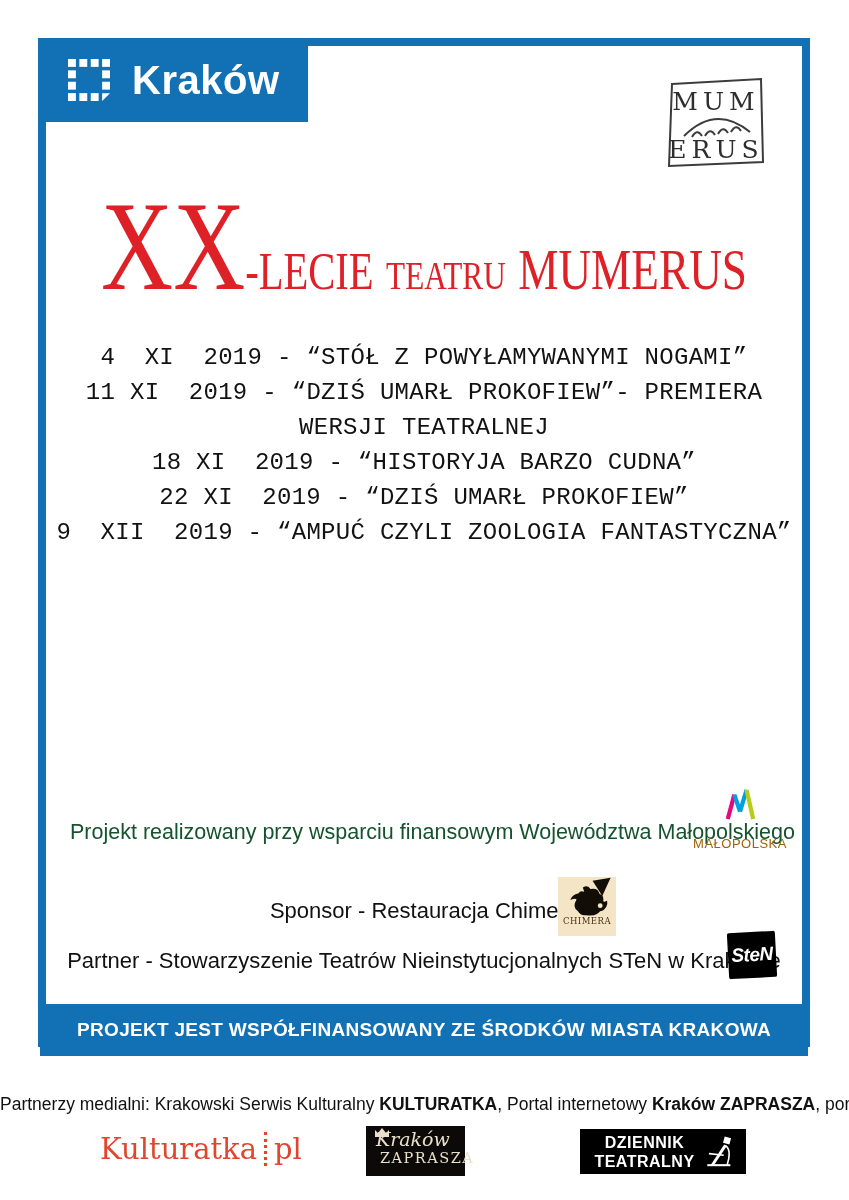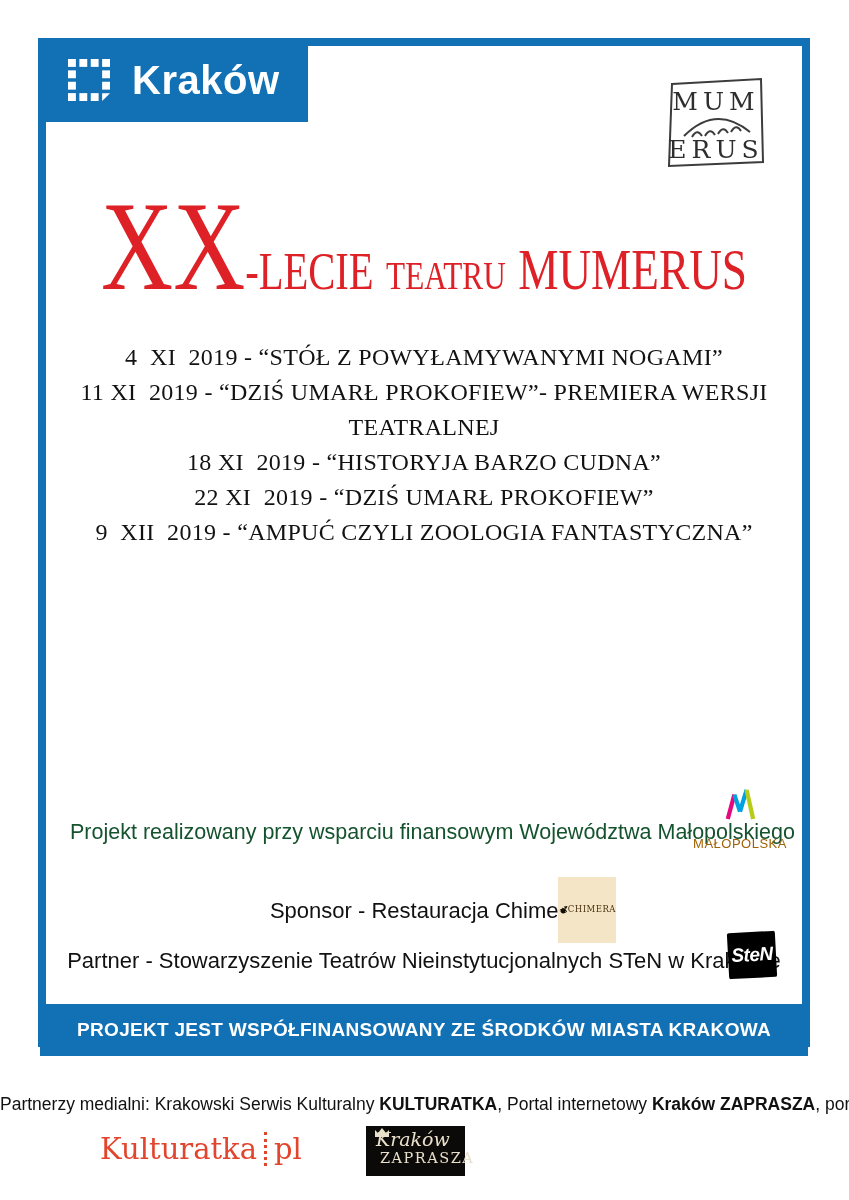--- a/index.html
+++ b/index.html
@@ -25,35 +25,35 @@
              white-space:nowrap;}
   .t-xx{font-size:128px;line-height:1;}
   .t-lecie{font-size:52px;line-height:1;}
   .t-teatru{font-size:40px;line-height:1;margin-left:16px;}
   .t-mumerus{font-size:58px;line-height:1;margin-left:16px;}
 
   
   .program{position:absolute;left:38px;top:340px;width:772px;text-align:center;
            font-family:"Liberation Serif",serif;color:#121212;}
   .program-heading{font-size:26px;line-height:34px;letter-spacing:.5px;}
-  .program-item{font-size:24px;line-height:35px;white-space:pre-wrap;letter-spacing:.3px;}
+  .program-item{font-size:24px;line-height:35px;white-space:pre-wrap;letter-spacing:.3px;font-family:Liberation Mono, monospace;}
 
   
   .venue{position:absolute;left:38px;top:648px;width:772px;text-align:center;
          font-weight:bold;font-size:23px;line-height:31px;color:#000;}
 
   
   .funding-note{position:absolute;left:70px;top:820px;font-size:21.5px;color:#14532d;}
   .malopolska{position:absolute;left:690px;top:788px;width:100px;text-align:center;}
   .malopolska-label{font-size:13px;color:#a16207;letter-spacing:.5px;margin-top:12px;}
 
   
   .sponsor-note{position:absolute;left:38px;top:898px;width:772px;text-align:center;font-size:22px;color:#111;}
-  .chimera-box{position:absolute;left:558px;top:877px;width:58px;height:66px;background:#f3e5c5;
-               display:flex;align-items:center;justify-content:flex-start;}
+  .chimera-box{position:absolute;left:558px;top:877px;width:58px;height:59px;background:#f3e5c5;
+               display:flex;flex-direction:column;align-items:center;justify-content:flex-start;}
   .chimera-label{font-family:"DejaVu Serif",serif;font-size:8.5px;color:#4a3214;letter-spacing:.5px;margin-top:-3px;}
 
   
   .partner-note{position:absolute;left:38px;top:948px;width:772px;text-align:center;font-size:22px;color:#111;}
   .sten-box{position:absolute;left:728px;top:932px;width:48px;height:46px;background:#000;
             transform:rotate(-3deg);display:flex;align-items:center;justify-content:center;border-radius:2px;}
   .sten-label{color:#fff;font-weight:bold;font-style:italic;font-size:19px;letter-spacing:-.5px;}
 
   
   .banner{position:absolute;left:40px;top:1004px;width:768px;height:52px;background:#1271b5;
@@ -177,14 +177,27 @@
   </div>
 
   <div class="zaprasza-box">
     <svg class="crown" width="16" height="10" viewBox="0 0 16 10">
       <path d="M1,9 L1,2 L4,5 L8,0 L12,5 L15,2 L15,9 Z" fill="#e9e0cb"></path>
     </svg>
     <div class="zaprasza-city">Kraków</div>
     <div class="zaprasza-word">ZAPRASZA</div>
   </div>
 
+  <div class="dziennik-box">
+    <div class="dziennik-text">
+      <div>DZIENNIK</div>
+      <div>TEATRALNY</div>
+    </div>
+    <svg width="28" height="34" viewBox="0 0 34 40">
+      <rect x="24" y="2" width="8" height="8" fill="#fff" transform="rotate(15 28 6)"></rect>
+      <path d="M10,36 L26,12" stroke="#fff" stroke-width="3.5" fill="none"></path>
+      <path d="M6,22 L24,24" stroke="#fff" stroke-width="2" fill="none"></path>
+      <path d="M4,36 L32,36" stroke="#fff" stroke-width="2.5" fill="none"></path>
+      <path d="M26,12 q8,6 2,24" stroke="#fff" stroke-width="2" fill="none"></path>
+    </svg>
+  </div>
 
 </div>
 
 </body></html>

